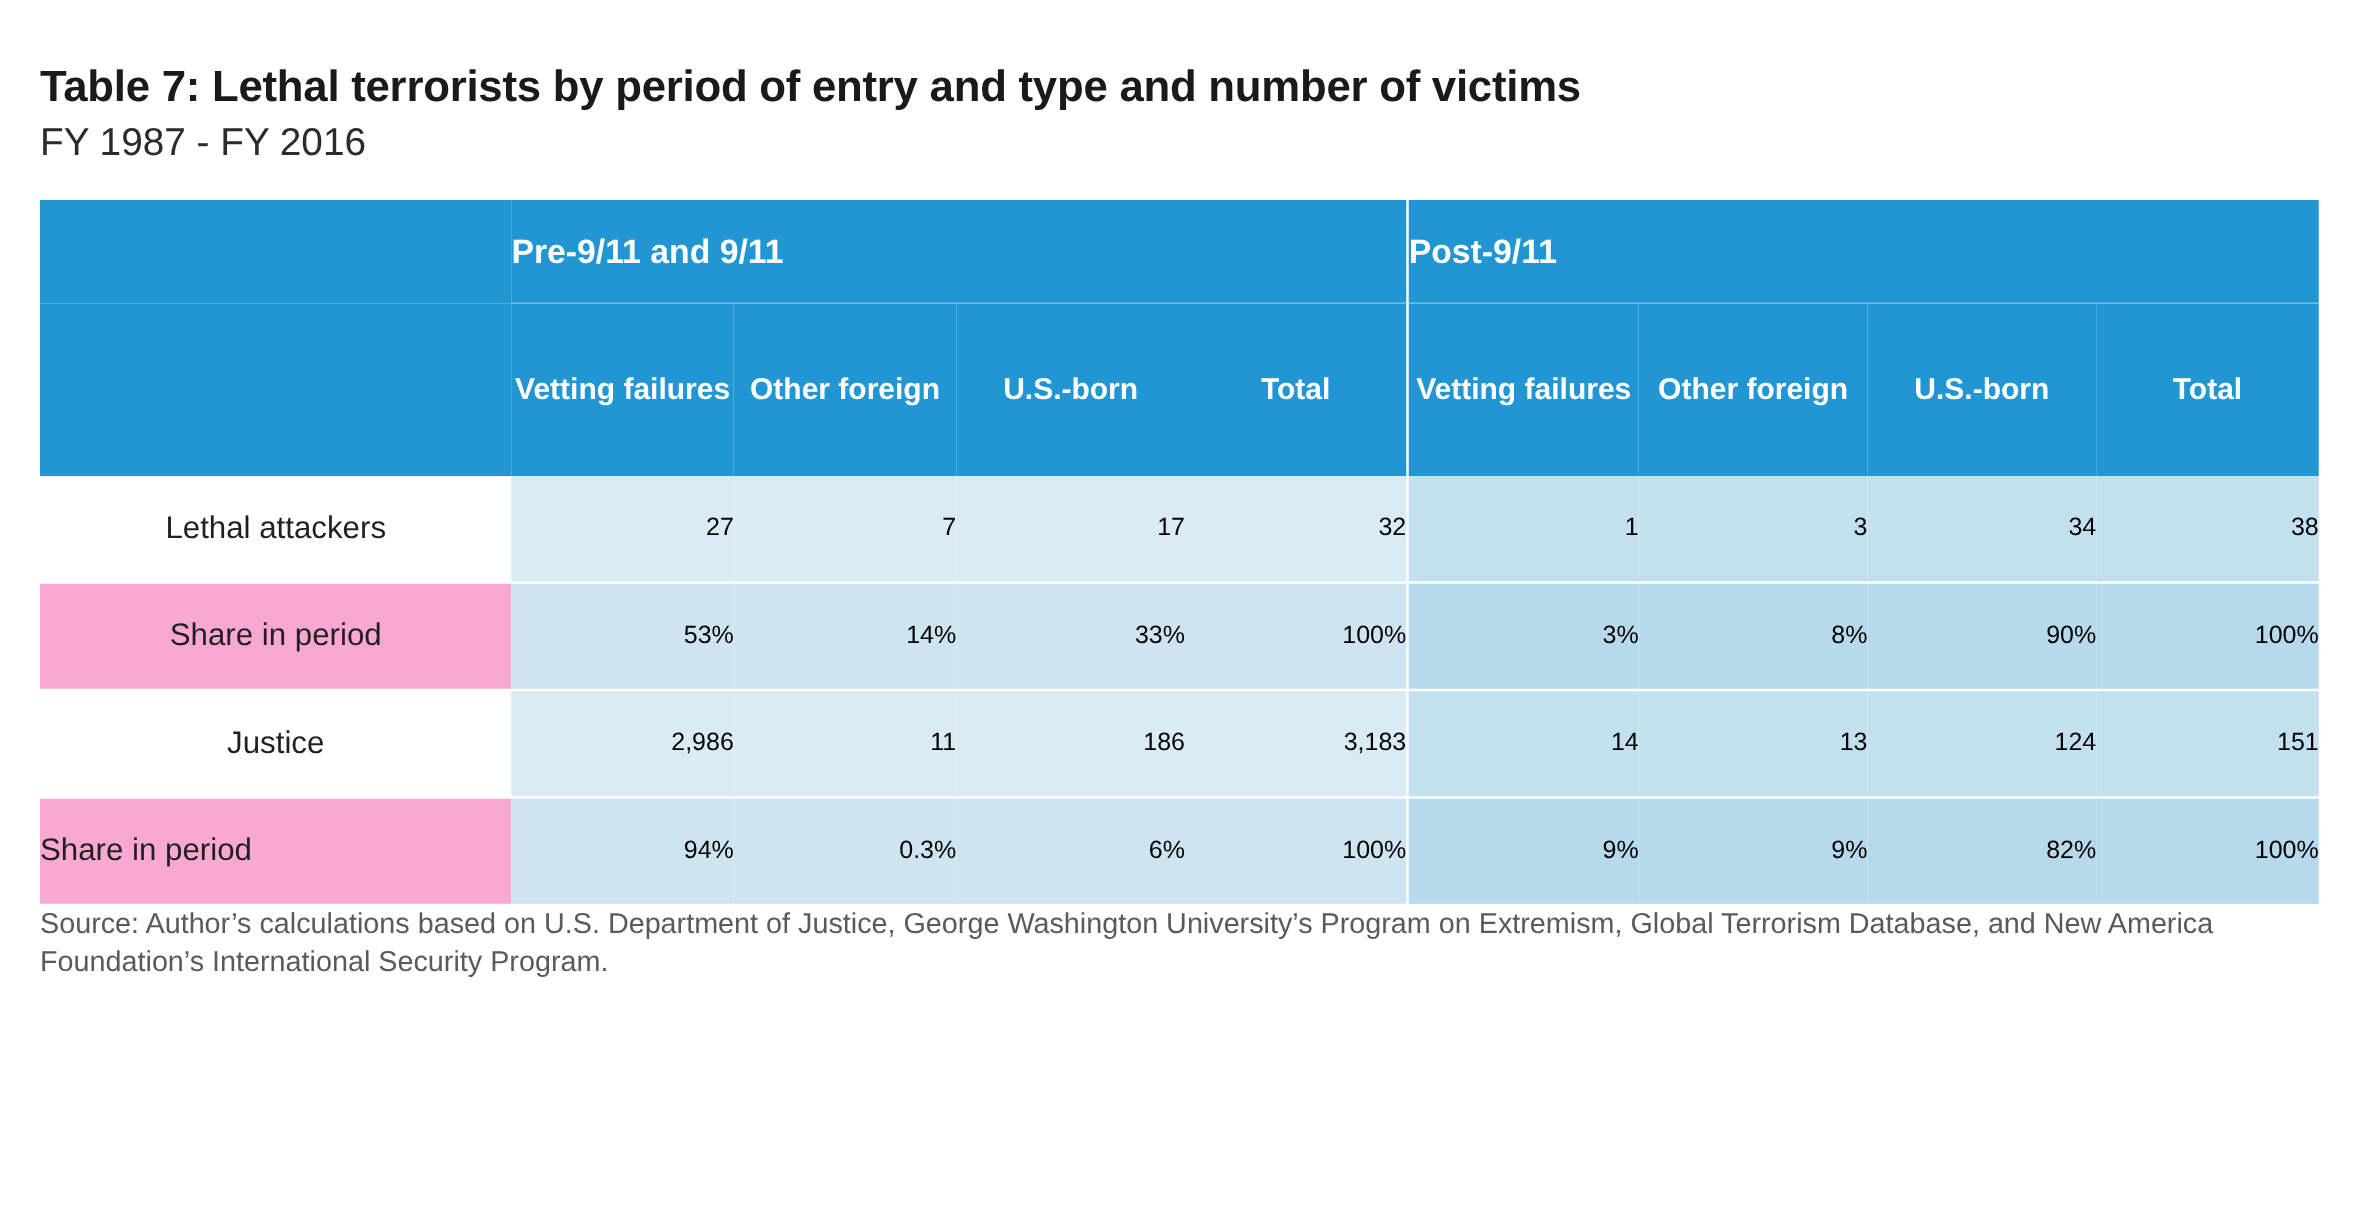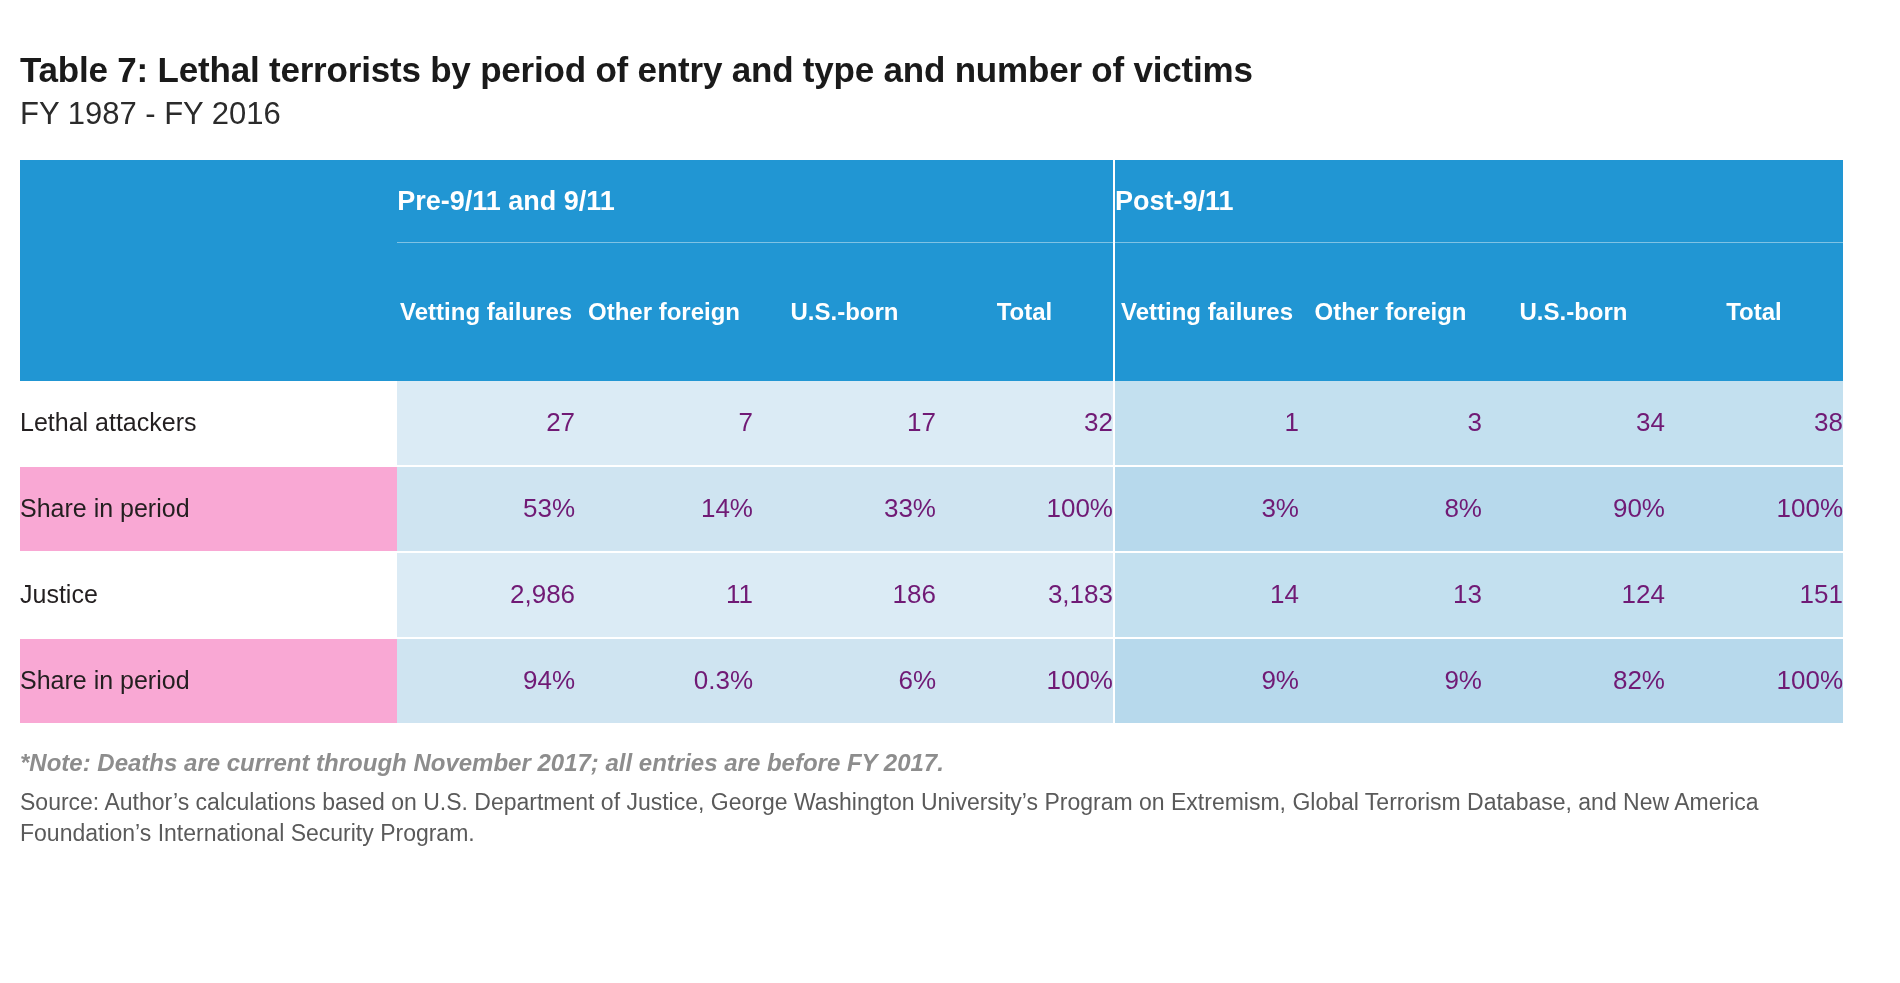--- a/index.html
+++ b/index.html
@@ -8,21 +8,21 @@
     background: #ffffff;
   }
   body {
     width: 1900px;
     height: 983px;
     font-family: "Liberation Sans", sans-serif;
     color: #231f20;
     overflow: hidden;
   }
   .page {
-    padding: 50px 55px 0 20px;
+    padding: 50px 55px 0 32px;
     box-sizing: border-box;
     width: 1864px;
   }
   .title {
     font-size: 35px;
     font-weight: bold;
     letter-spacing: -0.2px;
     color: #1a1a1a;
     margin: 0 0 6px 0;
     line-height: 1.15;
@@ -75,33 +75,33 @@
     font-size: 25px;
     text-align: left;
     padding-left: 22px;
     height: 84px;
     vertical-align: middle;
     color: #231f20;
   }
   .rowlabel.white { background: #ffffff; }
   .rowlabel.grey  { background: #f9a8d4; }
   td.val {
-    font-size: 26px;
+    font-size: 20px;
     text-align: right;
     padding-right: 22px;
     height: 84px;
     vertical-align: middle;
-    color: #701a75;
+    color: #000000;
   }
   .pre-light  { background: #dbebf5; }
   .pre-dark   { background: #cfe4f1; }
   .post-light { background: #c3e0ef; }
   .post-dark  { background: #b7d9ec; }
   .grp-sep { border-left: 2px solid #ffffff; }
-  .rowsep  { border-bottom: 2px solid #ffffff; }
+  .rowsep  { border-bottom: 2px solid #ffffff; text-align: center; }
   .note {
     font-size: 24px;
     font-style: italic;
     font-weight: bold;
     color: #8d8d8d;
     margin: 26px 0 10px 0;
   }
   .source {
     font-size: 23px;
     color: #5a5a5a;
@@ -188,16 +188,15 @@
         <td class="val pre-dark">6%</td>
         <td class="val pre-dark">100%</td>
         <td class="val post-dark grp-sep">9%</td>
         <td class="val post-dark">9%</td>
         <td class="val post-dark">82%</td>
         <td class="val post-dark">100%</td>
       </tr>
     </tbody>
   </table>
 
-  <div class="note">*Note: Deaths are current through November 2017; all entries are before FY 2017.</div>
   <div class="source">Source: Author’s calculations based on U.S. Department of Justice, George Washington University’s Program on Extremism, Global Terrorism Database, and New America Foundation’s International Security Program.</div>
 
 </div>
 
 </body></html>

